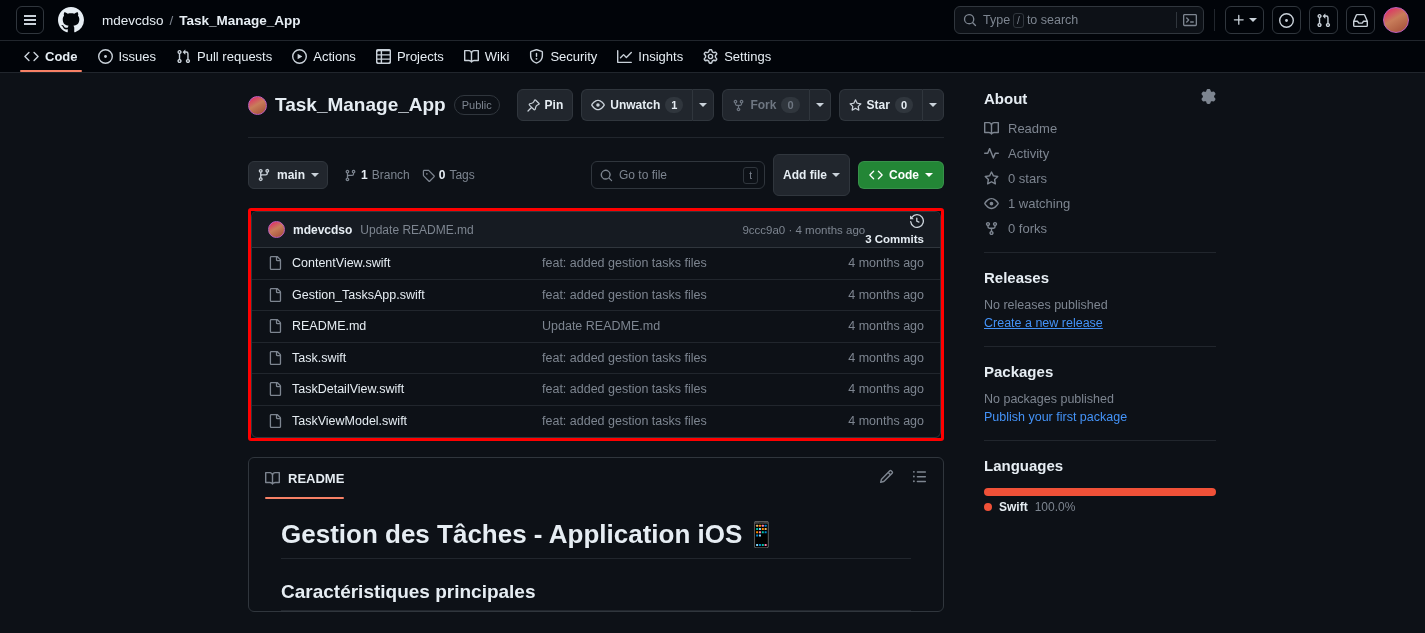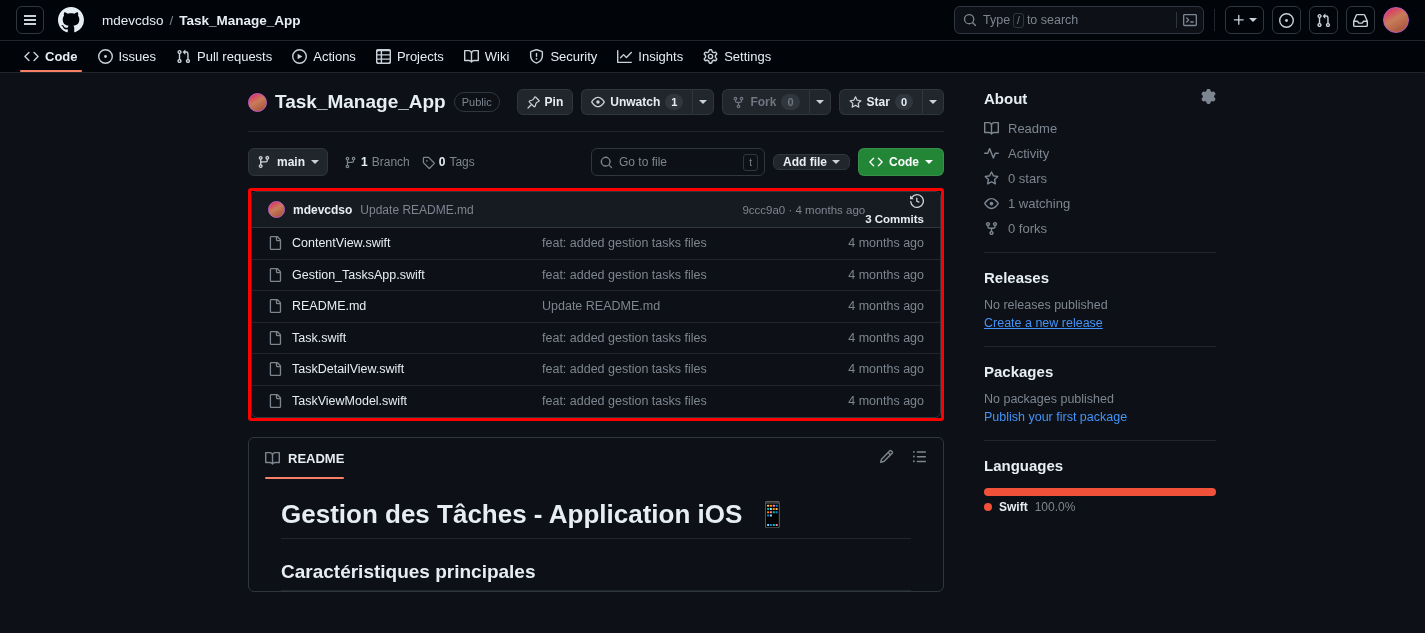--- a/index.html
+++ b/index.html
@@ -128,21 +128,21 @@
   }
   .repo-name { font-size: 19px; font-weight: bold; color: #e6edf3; cursor: pointer; }
   .visibility-badge {
     font-size: 11px; color: #7d8590;
     border: 1px solid #30363d; border-radius: 2em;
     padding: 1px 7px;
     line-height: 16px;
   }
   .title-actions { margin-left: auto; display: flex; align-items: center; gap: 8px; }
   .btn {
-    height: 26px;
+    height: 32px;
     background: #21262d;
     border: 1px solid #30363d;
     border-radius: 6px;
     color: #e6edf3;
     font-size: 12px; font-weight: bold;
     display: flex; align-items: center; gap: 5px;
     padding: 0 9px;
     cursor: pointer;
     white-space: nowrap;
   }
@@ -262,21 +262,21 @@
   .readme-tab::after {
     content: ""; position: absolute; left: 0; right: 0; bottom: 0;
     height: 2px; background: #f78166; border-radius: 2px;
   }
   .readme-head-actions { margin-left: auto; display: flex; align-items: center; gap: 18px; }
   .readme-body { padding: 20px 32px 0 32px; }
   .readme-h1 {
     font-size: 26px; font-weight: bold; color: #e6edf3;
     padding-bottom: 8px;
     border-bottom: 1px solid #21262d;
-    display: flex; align-items: center; gap: 15px;
+    display: flex; align-items: center; gap: 4px;
   }
   .readme-p {
     font-size: 13.5px; color: #e6edf3; line-height: 1.55;
     margin-top: 16px;
   }
   .readme-h2 {
     font-size: 19px; font-weight: bold; color: #e6edf3;
     margin-top: 22px; padding-bottom: 7px;
     border-bottom: 1px solid #21262d;
   }
@@ -513,21 +513,21 @@
       </div>
 
       <div class="toolbar-right">
         <div class="goto-file">
           <svg width="13" height="13" viewBox="0 0 16 16" fill="#7d8590">
                 <path d="M10.68 11.74a6 6 0 0 1-7.922-8.982 6 6 0 0 1 8.982 7.922l3.04 3.04a.749.749 0 0 1-.326 1.275.749.749 0 0 1-.734-.215ZM11.5 7a4.5 4.5 0 1 0-9 0 4.5 4.5 0 0 0 9 0Z"></path>
               </svg>
           <span class="ph">Go to file</span>
           <span class="tkey">t</span>
         </div>
-        <div class="btn" style="height:16px;">
+        <div class="btn" style="height:42px;">
           <span>Add file</span>
           <span class="caret"></span>
         </div>
         <div class="btn-green">
           <svg width="14" height="14" viewBox="0 0 16 16" fill="#ffffff">
                 <path d="m11.28 3.22 4.25 4.25a.75.75 0 0 1 0 1.06l-4.25 4.25a.749.749 0 0 1-1.275-.326.749.749 0 0 1 .215-.734L13.94 8l-3.72-3.72a.749.749 0 0 1 .326-1.275.749.749 0 0 1 .734.215Zm-6.56 0a.751.751 0 0 1 1.042.018.751.751 0 0 1 .018 1.042L2.06 8l3.72 3.72a.749.749 0 0 1-.326 1.275.749.749 0 0 1-.734-.215L.47 8.53a.75.75 0 0 1 0-1.06Z"></path>
               </svg>
           <span>Code</span>
           <span class="caret" style="border-top-color:#fff;"></span>
         </div>

